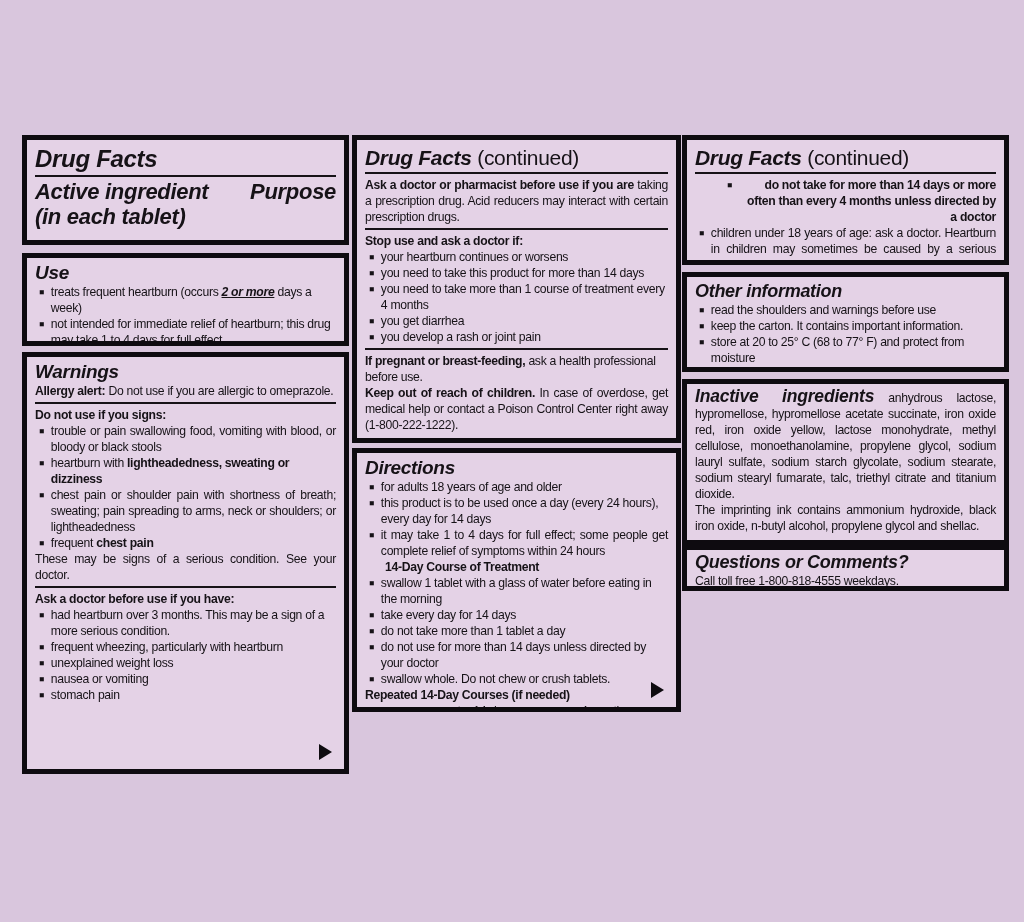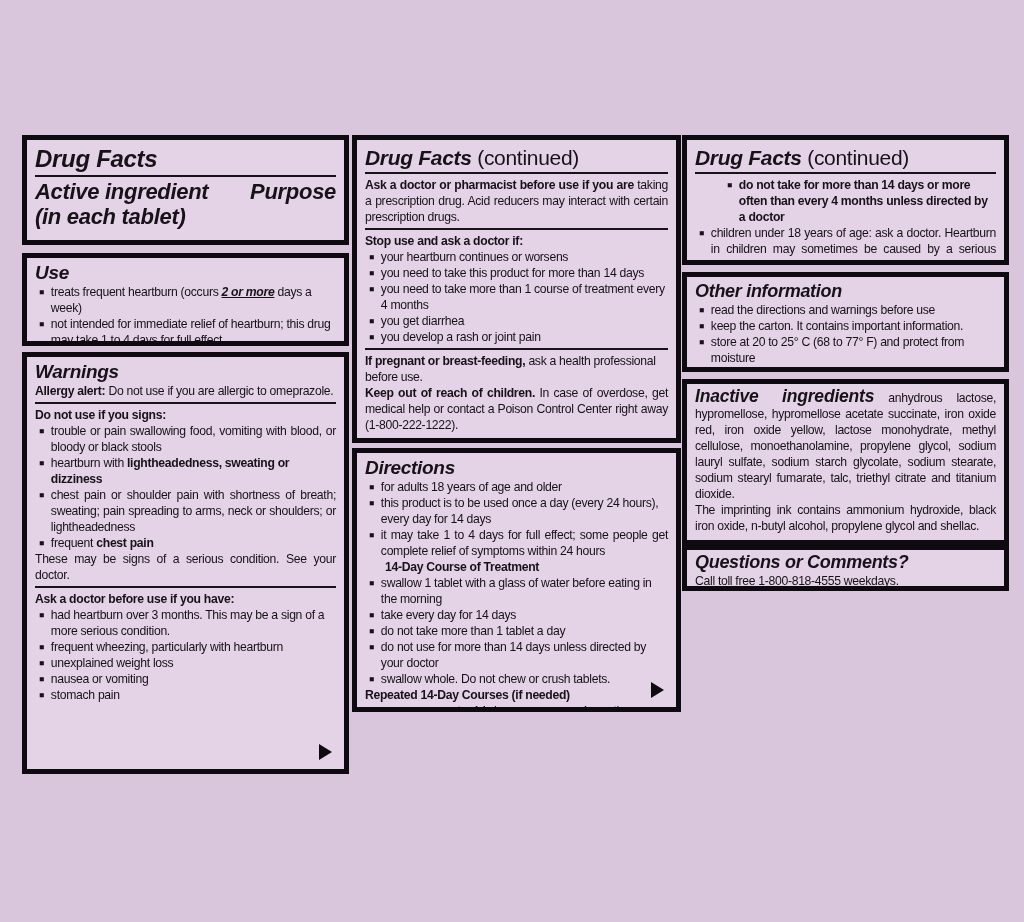--- a/index.html
+++ b/index.html
@@ -29,21 +29,21 @@
   .rule-thin { border-top:2px solid #161217; margin:3px 0 3px 0; }
 
   .sechead { font-size:19px; font-weight:bold; font-style:italic; line-height:1.15; }
   .t  { font-size:12.2px; line-height:16px; }
   .tj { text-align:justify; }
   b   { font-weight:bold; }
 
   .li { display:flex; margin:0; }
   .li::before { content:"■"; font-size:8.5px; line-height:16px; margin:0 7px 0 4px; flex:0 0 auto; }
   .li .t { flex:1 1 auto; }
-  .li-bold { font-weight:bold; }
+  .li-bold { font-weight:bold;text-align:right; }
 
   .subhead { font-weight:bold; padding-left:20px; }
 
   
   .ai-row { display:flex; justify-content:space-between; }
   .ai-head { font-size:22px; font-weight:bold; font-style:italic; line-height:1.12; }
   .dotrow { display:flex; align-items:flex-end; font-size:12.2px; line-height:16px; margin-top:10px; }
   .leader { flex:1 1 auto; border-bottom:2px dotted #2a2430; margin:0 3px 3px 3px; height:1px; }
 
   .arrow {
@@ -200,21 +200,21 @@
         <p class="t">do not take for more than 14 days or more often than every 4 months unless directed by a doctor</p>
       </div>
     <div class="li">
         <p class="t tj">children under 18 years of age: ask a doctor. Heartburn in children may sometimes be caused by a serious condition.</p>
       </div>
   </div>
 
   <div class="box" style="height:100px; margin-bottom:7px; line-height:15.5px;">
     <div class="sechead" style="font-size:18px;">Other information</div>
     <div class="li">
-        <p class="t">read the directions and warnings before use</p>
+        <p class="t">read the shoulders and warnings before use</p>
       </div>
     <div class="li">
         <p class="t">keep the carton. It contains important information.</p>
       </div>
     <div class="li">
         <p class="t">store at 20 to 25° C (68 to 77° F) and protect from moisture</p>
       </div>
   </div>
 
   <div class="box" style="height:166px;">

